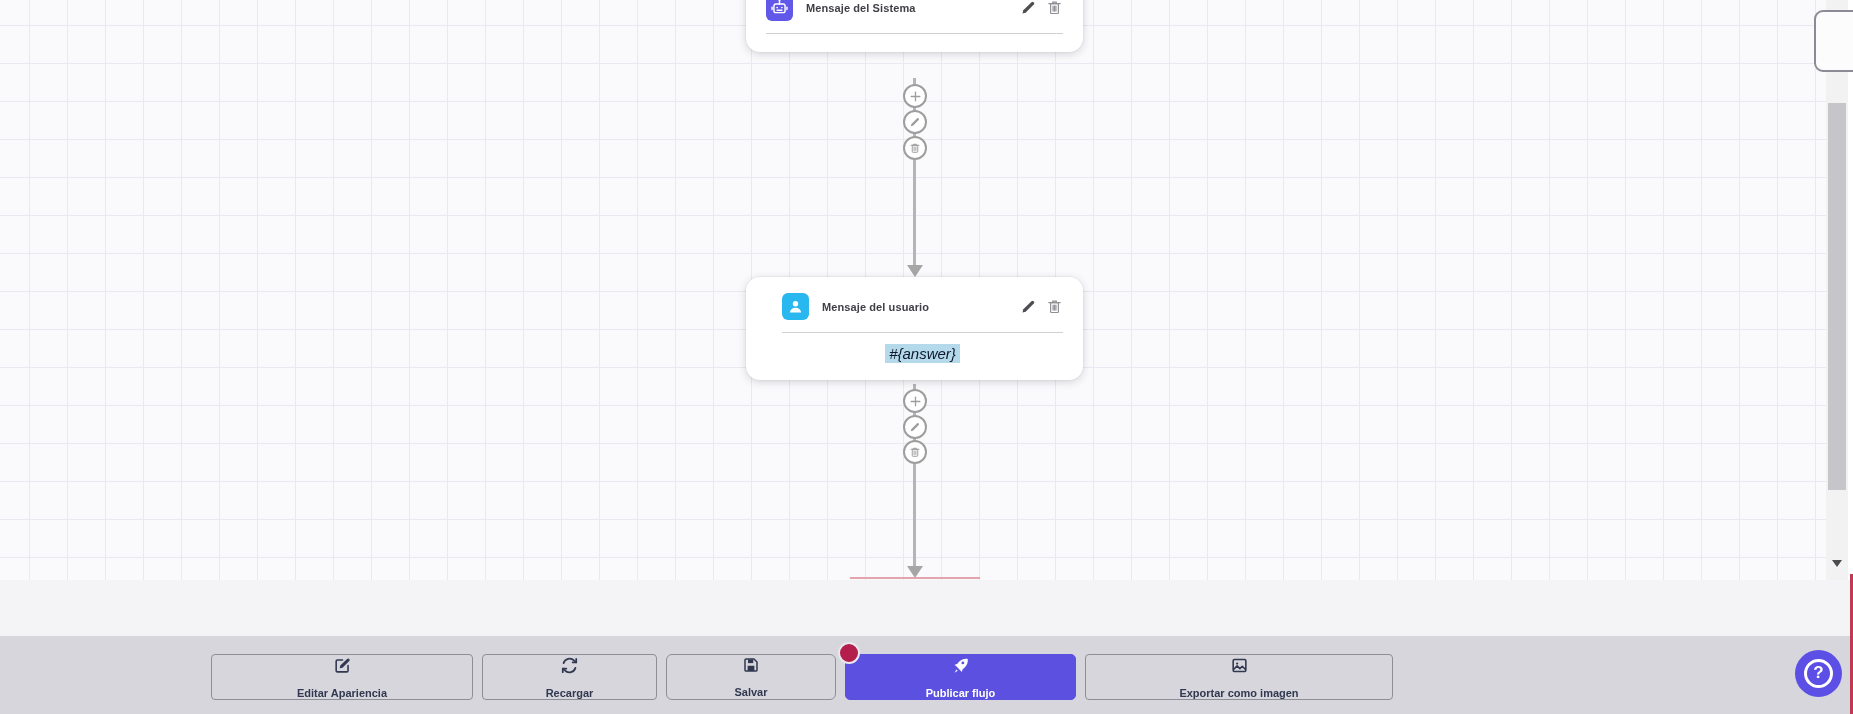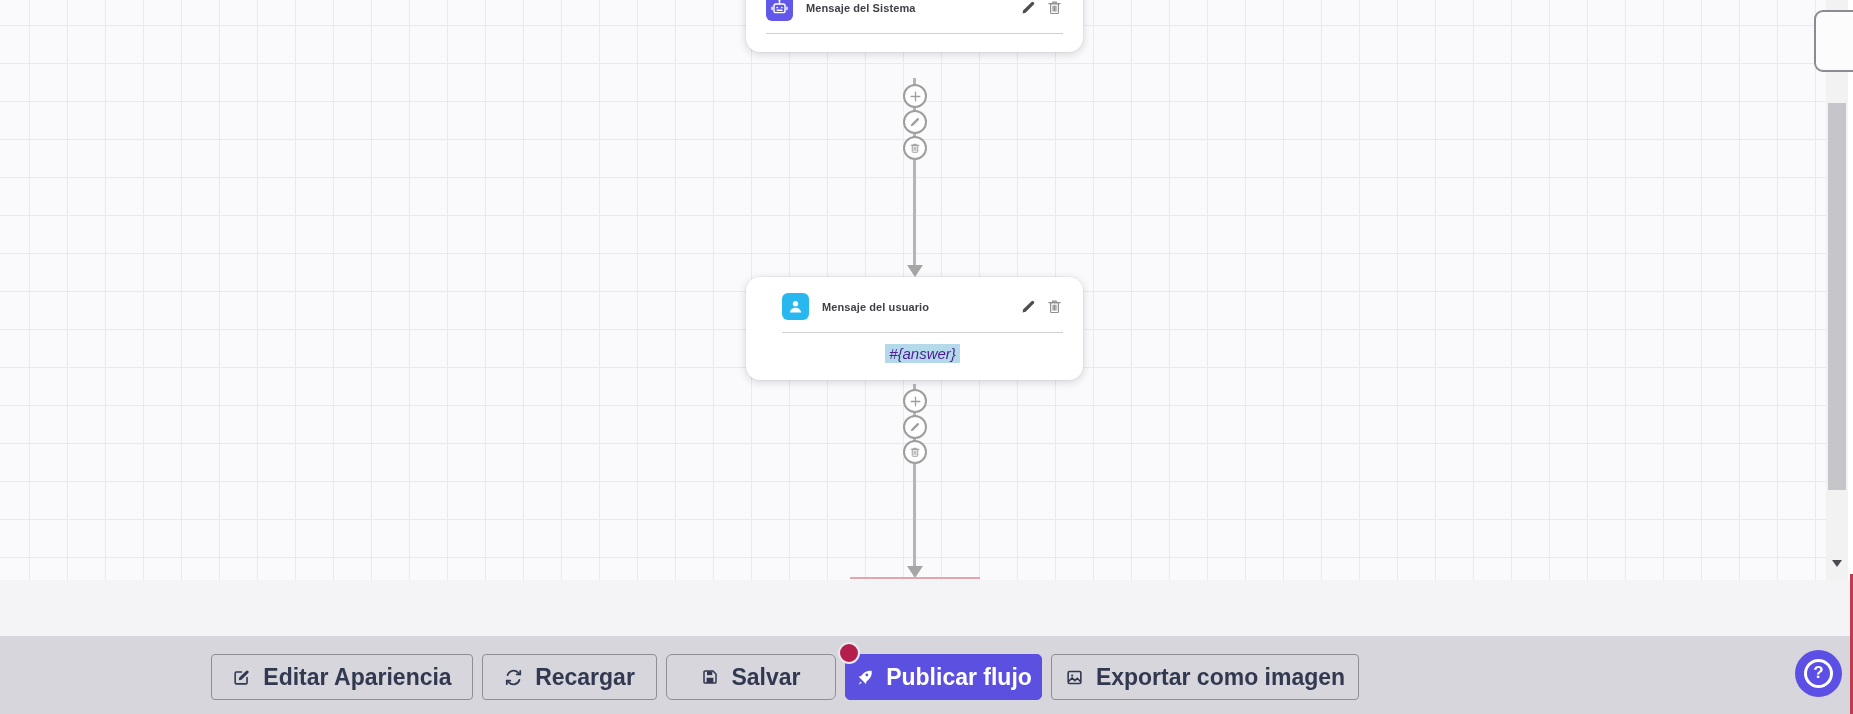--- a/index.html
+++ b/index.html
@@ -28,21 +28,21 @@
   .node-icon {
     width:27px; height:27px; border-radius:6px; flex:0 0 auto;
     display:flex; align-items:center; justify-content:center;
   }
   .node-title { font-size:11px; font-weight:700; color:#3f3f46; flex:1 1 auto; letter-spacing:.1px; }
   .node-actions { display:flex; align-items:center; gap:9px; }
   .node-actions svg { display:block; cursor:pointer; }
   .node-divider { border:none; border-top:1px solid #cfcfd4; margin:12px 0 0 0; }
   .node-content { padding-top:12px; font-size:14.5px; color:#4f4f56; min-height:18px; }
   .node-content.centered { text-align:center; }
-  .var-chip { background:#b4d9ea; font-style:italic; color:#4c1d95; padding:1px 4px; font-size:15px; }
+  .var-chip { background:#b4d9ea; font-style:italic; color:#0f172a; padding:1px 4px; font-size:15px; }
 
   
   .edge-line { position:absolute; width:3px; background:#b5b5b5; }
   .edge-arrow {
     position:absolute; width:0; height:0;
     border-left:8px solid transparent; border-right:8px solid transparent;
     border-top:12px solid #a6a6a6;
   }
   .conn-btn {
     position:absolute; width:24px; height:24px; border-radius:50%;
@@ -68,21 +68,21 @@
   
   .band-light { position:absolute; left:0; top:580px; width:1853px; height:56px; background:#f4f4f7; }
   .band-toolbar { position:absolute; left:0; top:636px; width:1853px; height:78px; background:#d6d6dc; }
 
   
   .toolbar-row { position:absolute; left:211px; top:654px; display:flex; gap:9px; z-index:2; }
   .tb-btn {
     height:46px; border:1px solid #8e8e97; border-radius:4px; background:transparent;
     display:flex; align-items:center; justify-content:center; gap:12px;
     font-family:"Liberation Sans", sans-serif;
-    font-size:23px; font-weight:700; color:#313850; cursor:pointer; position:relative;
+    font-size:11px; font-weight:700; color:#313850; cursor:pointer; position:relative;flex-direction:column;
   }
   .tb-btn svg { display:block; }
   .tb-btn.primary { background:#5b50e0; border-color:#5b50e0; color:#ffffff; border-radius:5px; }
   .badge-dot {
     position:absolute; left:838px; top:642px; width:22px; height:22px; border-radius:50%;
     background:#b41e4c; border:2px solid #e9e9ed; z-index:3;
   }
 
   
   .help-fab {
@@ -246,21 +246,21 @@
     <button class="tb-btn" style="width:170px;border-radius:6px;">
       <svg width="18" height="18" viewBox="0 0 24 24" fill="none" stroke="#313850" stroke-width="2" stroke-linejoin="round">
         <path d="M4 5.5A1.5 1.5 0 0 1 5.5 4H16l4 4v10.5a1.5 1.5 0 0 1-1.5 1.5h-13A1.5 1.5 0 0 1 4 18.5z"></path>
         <rect x="8" y="4.5" width="7" height="5" fill="#313850" stroke="none"></rect>
         <rect x="7.5" y="13" width="9" height="7" fill="#313850" stroke="none"></rect>
       </svg>
       <span>Salvar</span>
     </button>
 
 
-    <button class="tb-btn primary" style="width:197px;">
+    <button class="tb-btn primary" style="width:231px;">
       <svg width="19" height="19" viewBox="0 0 24 24" fill="#ffffff">
         <path d="M20.5 3.5c-4.5-.4-8.2 1.2-10.7 4.2l-2 2.5-3.3.7 2.8 2.8 3.7 3.7 2.8 2.8.7-3.3 2.5-2c3-2.5 4.6-6.2 4.2-10.7zM15 10.5a1.8 1.8 0 1 1 .01-3.61A1.8 1.8 0 0 1 15 10.5z"></path>
         <path d="M7 17l-2.5 4 4-2.5z"></path>
       </svg>
       <span>Publicar flujo</span>
     </button>
 
     <button class="tb-btn" style="width:308px;">
       <svg width="19" height="19" viewBox="0 0 24 24" fill="none" stroke="#313850" stroke-width="2" stroke-linejoin="round">
         <rect x="4" y="4.5" width="16" height="15" rx="1.5"></rect>

